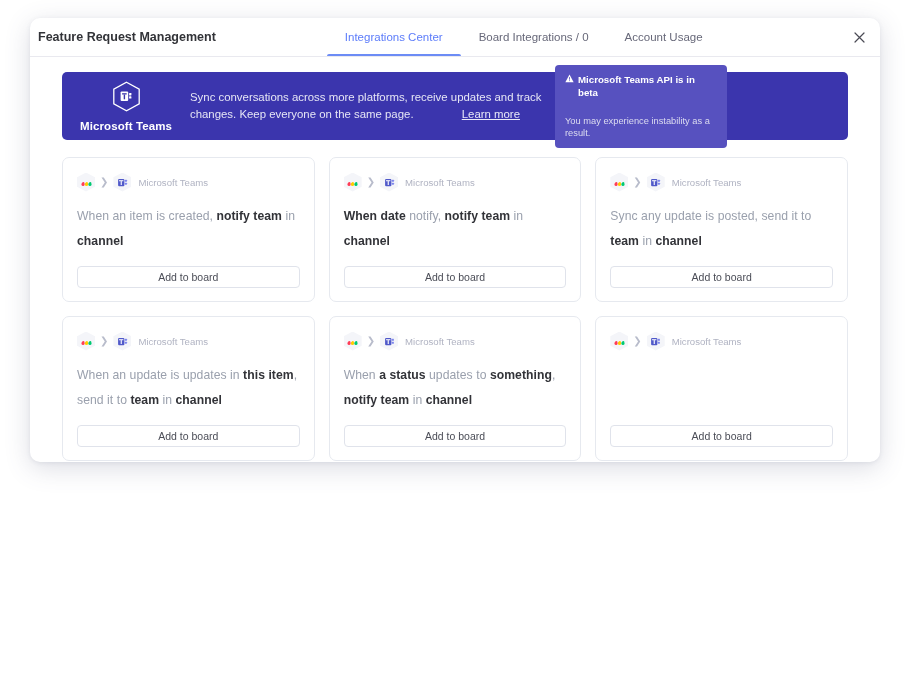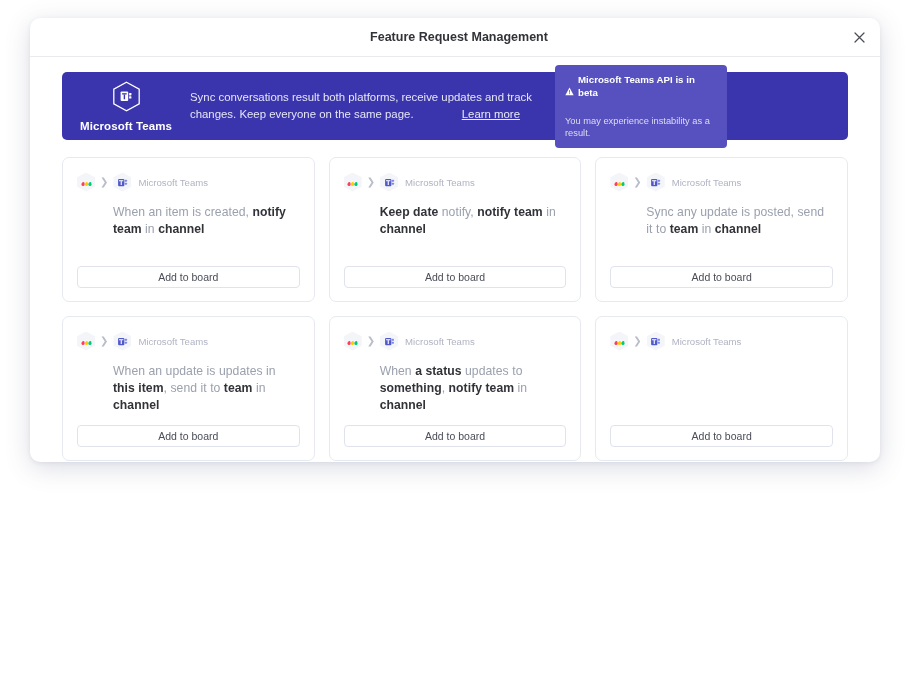--- a/index.html
+++ b/index.html
@@ -25,21 +25,20 @@
     overflow: hidden;
   }
 
   
   #modal-header {
     position: relative;
     height: 39px;
     border-bottom: 1px solid #e9e9ef;
     display: flex;
     align-items: stretch;
-    justify-content: center;
   }
 
   .header-title {
     font-size: 12.5px;
     font-weight: bold;
     color: #323338;
     align-self: center;
     margin-left: 8px;
     white-space: nowrap;
   }
@@ -141,21 +140,21 @@
     align-self: center;
     background: #5751bf;
     border-radius: 4px;
     padding: 8px 10px 9px 10px;
     color: #ffffff;
   }
   .beta-title {
     font-size: 9.7px;
     font-weight: bold;
     display: flex;
-    align-items: flex-end;
+    align-items: flex-start;
     gap: 4px;
     line-height: 13px;
   }
   .beta-sub {
     font-size: 9.3px;
     color: #dcdcf0;
     margin-top: 16px;
     line-height: 12px;
   }
 
@@ -210,24 +209,23 @@
   .card-app-name {
     font-size: 9.6px;
     color: #b0b3c2;
     margin-left: 2px;
     white-space: nowrap;
   }
 
   .card-sentence {
     margin-top: 12px;
     font-size: 12.2px;
-    line-height: 17px;
+    line-height: 25px;
     color: #9aa0ad;
     letter-spacing: .05px;
-    margin-left: 36px;
   }
   .card-sentence b {
     color: #323338;
     font-weight: bold;
   }
 
   .add-btn {
     position: absolute;
     left: 14px;
     right: 14px;
@@ -246,20 +244,31 @@
   }
 </style>
 </head>
 <body>
 
 <div id="modal">
 
   <div id="modal-header">
     <div class="header-title">Feature Request Management</div>
 
+    <div class="tabs">
+      <div class="tab active">
+        <span>Integrations Center</span>
+      </div>
+      <div class="tab">
+        <span>Board Integrations / 0</span>
+      </div>
+      <div class="tab">
+        <span>Account Usage</span>
+      </div>
+    </div>
 
     <div id="close-btn">
       <svg width="11" height="11" viewBox="0 0 11 11" aria-hidden="true">
         <path d="M1 1 L10 10 M10 1 L1 10" stroke="#4b4b55" stroke-width="1.2" fill="none" stroke-linecap="round"></path>
       </svg>
     </div>
   </div>
 
   <div id="modal-body">
 
@@ -273,21 +282,21 @@
             <rect x="10.1" y="12.2" width="4.6" height="1.3" fill="#3b35ad"></rect>
             <rect x="11.7" y="13.5" width="1.4" height="4.8" fill="#3b35ad"></rect>
             <rect x="17.1" y="12.1" width="2.3" height="2.3" rx="0.4" fill="#ffffff"></rect>
             <rect x="17.1" y="15.3" width="2.3" height="2.3" rx="0.4" fill="#ffffff"></rect>
           </svg>
         </span>
         <div class="banner-brand-name">Microsoft Teams</div>
       </div>
 
       <div class="banner-text">
-        <span>Sync conversations result both platforms, receive updates and track changes. Keep everyone on the same page.</span>
+        <span>Sync conversations across more platforms, receive updates and track changes. Keep everyone on the same page.</span>
         <span class="banner-link">Learn more</span>
       </div>
 
       <div id="beta-box">
         <div class="beta-title">
           <span>
             <svg width="9" height="9" viewBox="0 0 10 10" aria-hidden="true">
               <path d="M5 0.6 L9.6 9.2 H0.4 Z" fill="#ffffff"></path>
               <rect x="4.55" y="3.4" width="0.9" height="2.9" fill="#5751bf"></rect>
               <rect x="4.55" y="7.0" width="0.9" height="0.9" fill="#5751bf"></rect>
@@ -349,21 +358,21 @@
   <svg width="11" height="11" viewBox="0 0 14 14" aria-hidden="true">
     <rect x="1.4" y="2.4" width="8.0" height="9.4" rx="1.3" fill="#5059c9"></rect>
     <rect x="2.6" y="4.1" width="5.5" height="1.3" fill="#ffffff"></rect>
     <rect x="4.7" y="5.2" width="1.4" height="5.0" fill="#ffffff"></rect>
     <rect x="10.1" y="3.6" width="2.5" height="2.5" rx="0.5" fill="#7b83eb"></rect>
     <rect x="10.1" y="7.3" width="2.5" height="2.5" rx="0.5" fill="#7b83eb"></rect>
   </svg>
 </span>
             <span class="card-app-name">Microsoft Teams</span>
           </div>
-          <div class="card-sentence"><b>Keep date</b><span> notify, </span><b>notify team</b><span> in </span><b>channel</b></div>
+          <div class="card-sentence"><b>When date</b><span> notify, </span><b>notify team</b><span> in </span><b>channel</b></div>
           <button class="add-btn">Add to board</button>
         </div>
         <div class="card">
           <div class="card-apps">
             <span class="app-badge">
               <span class="hexbg"></span>
   <svg width="11" height="11" viewBox="0 0 14 14" aria-hidden="true">
     <circle cx="2.6" cy="9.4" r="2.0" fill="#ff3d57"></circle>
     <circle cx="7.0" cy="9.4" r="2.0" fill="#ffcb00"></circle>
     <circle cx="11.4" cy="9.4" r="2.0" fill="#00ca72"></circle>

